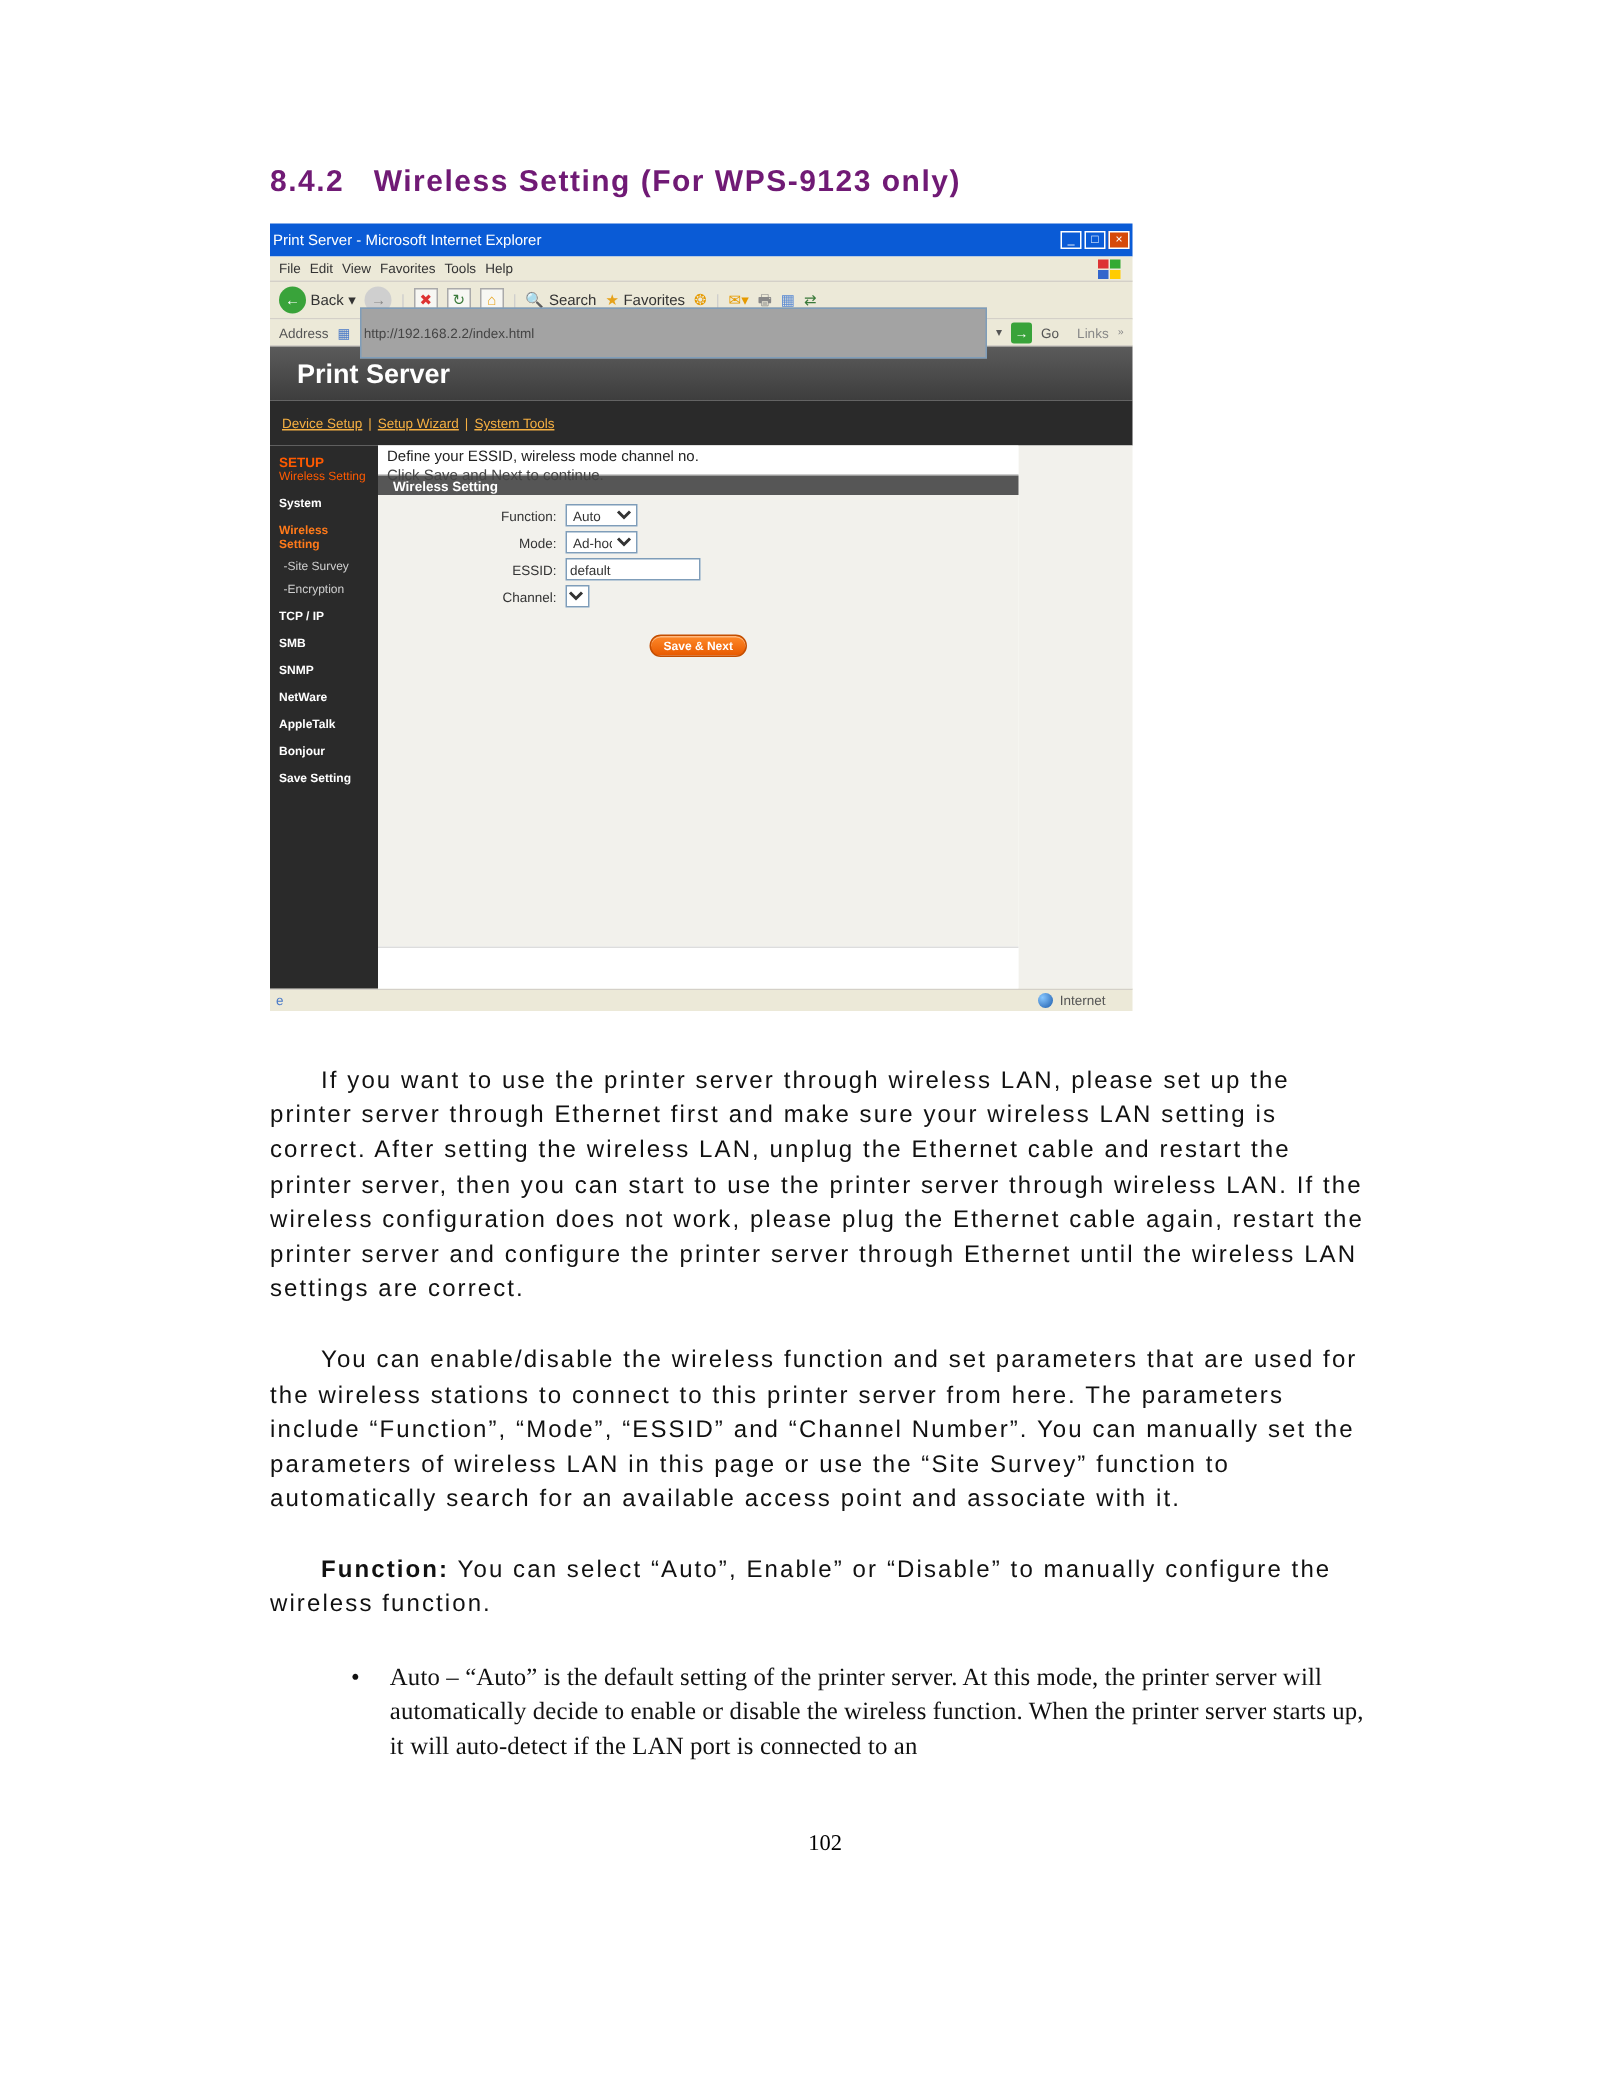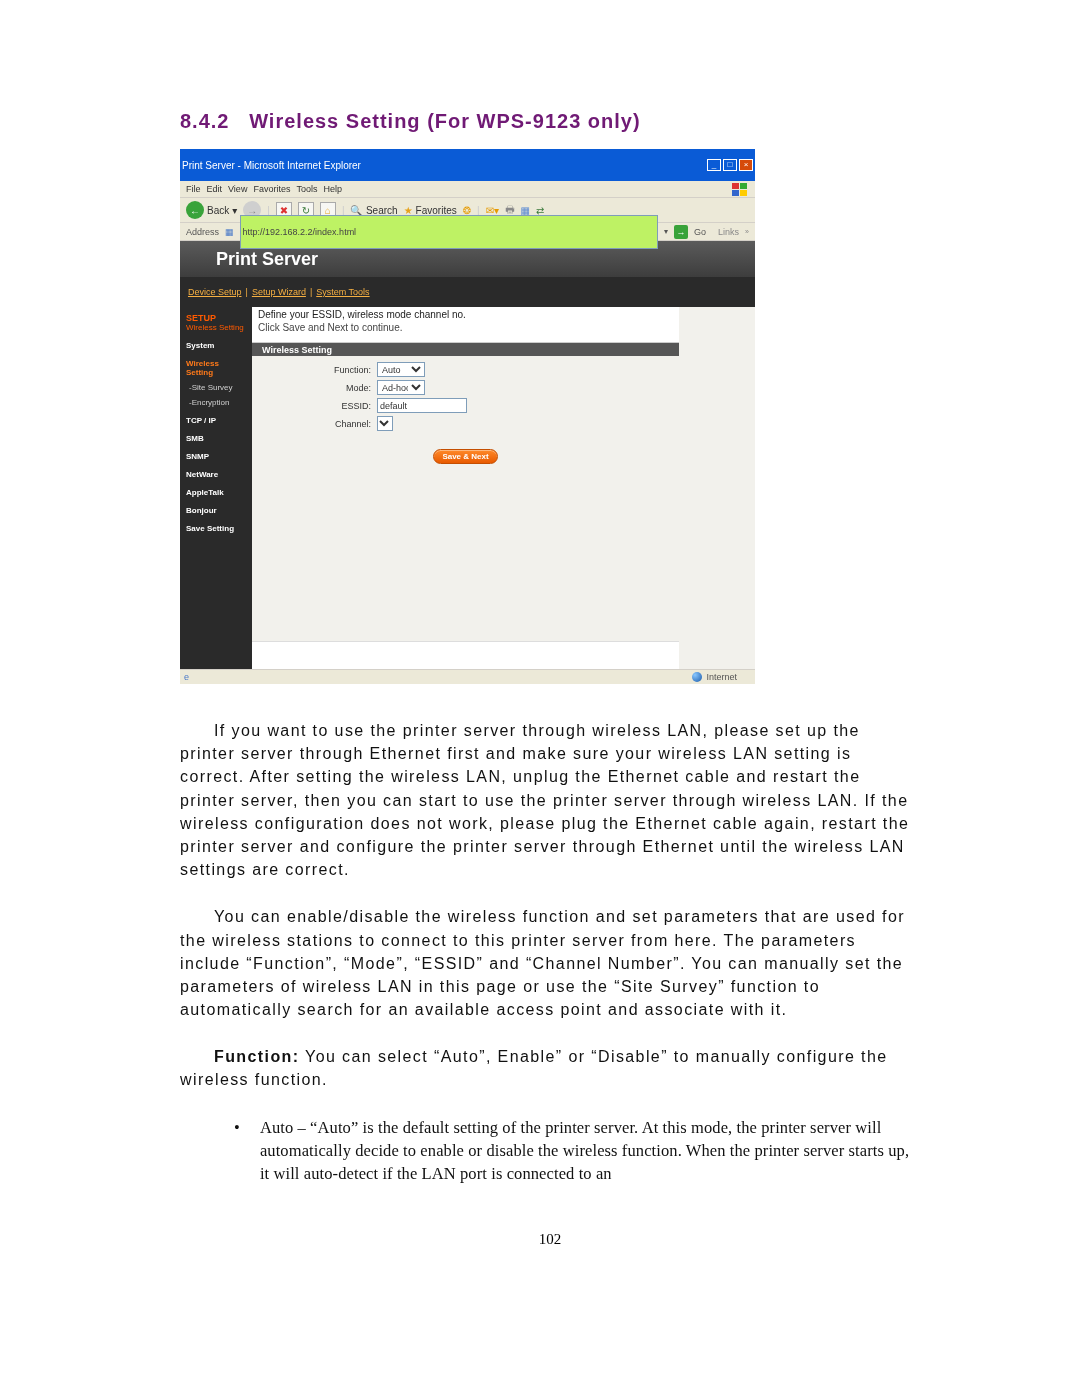--- a/index.html
+++ b/index.html
@@ -1,46 +1,46 @@
 <!DOCTYPE html>
 <html><head>
 <meta charset="utf-8">
 <style>
   * { box-sizing: border-box; margin: 0; padding: 0; }
   body { font-family: "Times New Roman", serif; background: #fff; width: 1080px; margin: 0 auto; }
   .page { padding: 110px 160px 40px 180px; }
   .section-title { font-family: Arial, Helvetica, sans-serif; font-weight: bold; font-size: 20px; letter-spacing: 1px; margin-bottom: 16px; color: #701a75; }
   .screenshot { margin: 0 0 35px 0; width: 575px; border: 0; }
-  .ss-titlebar { background: #0a5bd6; color: #fff; height: 32px; display: flex; align-items: center; justify-content: space-between; padding: 0 2px; font-family: Tahoma, sans-serif; font-size: 10px; }
+  .ss-titlebar { background: #0a5bd6; color: #fff; height: 22px; display: flex; align-items: center; justify-content: space-between; padding: 0 2px; font-family: Tahoma, sans-serif; font-size: 10px; }
   .ss-titlebar .win-buttons { display:flex; gap:2px;}
   .ss-titlebar .win-btn { width:14px; height:12px; display:flex; align-items:center; justify-content:center; border:1px solid #fff; font-size:8px; line-height:1; color:#fff;}
   .ss-titlebar .win-btn.close { background:#d64a0a; }
   .ss-menubar { background:#ece9d8; height:16px; display:flex; align-items:center; gap:6px; padding:0 6px; font-family:Tahoma,sans-serif; font-size:9px; color:#333; }
   .ss-menubar .win-logo { margin-left:auto; width:18px; height:14px; display:flex; flex-wrap:wrap; }
   .ss-menubar .win-logo span { width:7px; height:6px; margin:0.5px;}
   .ss-toolbar { background:#ece9d8; height:26px; display:flex; align-items:center; gap:6px; padding:0 6px; font-family:Tahoma,sans-serif; font-size:10px; color:#333; border-top:1px solid #d4d0c8; border-bottom:1px solid #d4d0c8; }
   .tb-iconbtn { display:flex; align-items:center; gap:3px;}
   .tb-circ { width:18px; height:18px; border-radius:50%; display:flex; align-items:center; justify-content:center; color:#fff; font-size:10px;}
   .tb-sq { width:16px; height:16px; border:1px solid #aaa; display:flex; align-items:center; justify-content:center; font-size:10px; background:#f7f7f3;}
   .ss-addrbar { background:#ece9d8; height:18px; display:flex; align-items:center; gap:6px; padding:0 6px; font-family:Tahoma,sans-serif; font-size:9px; color:#555; border-bottom:1px solid #d4d0c8;}
-  .ss-addrbar input { flex:1; height:14px; font-size:9px; border:1px solid #7f9db9; padding:16px 2px; background:#bef264; color:#444;}
+  .ss-addrbar input { flex:1; height:14px; font-size:9px; border:1px solid #7f9db9; padding:16px 2px; background:#a3a3a3; color:#444;}
   .addr-go { width:14px; height:14px; background:#39a33a; border-radius:2px; display:flex; align-items:center; justify-content:center; color:#fff; font-size:9px;}
   .ss-body { display:flex; height:362px; position:relative; }
-  .ss-banner { height:36px; background:linear-gradient(#5b5b5b,#3d3d3d); color:#fff; display:flex; align-items:center; padding-left:36px; font-family:Arial,sans-serif; font-size:18px; font-weight:bold; }
+  .ss-banner { height:36px; background:linear-gradient(#5b5b5b,#3d3d3d); color:#fff; display:flex; align-items:center; padding-left:18px; font-family:Arial,sans-serif; font-size:18px; font-weight:bold; }
   .ss-tabrow { height:30px; background:#2a2a2a; padding-left:8px; display:flex; gap:4px; font-family:Arial,sans-serif; font-size:9px; align-items:center; }
   .ss-tabrow a { color:#f6b042; text-decoration:underline;}
   .ss-tabrow .sep { color:#f6b042; }
   .ss-leftnav { width:72px; background:#2a2a2a; font-family:Arial,sans-serif; font-size:8px; padding:6px 6px; }
   .ss-leftnav .hdr { color:#ff5a00; font-weight:bold; font-size:9px; }
   .ss-leftnav .hdr2 { color:#ff5a00; font-size:8px; margin-bottom:8px;}
   .ss-leftnav .item { color:#fff; font-weight:bold; margin-top:9px; }
   .ss-leftnav .sub { color:#d0d0d0; margin-top:6px; padding-left:3px;}
   .ss-leftnav .item.active { color:#ff7a1a; }
   .ss-content { flex:1; background:#f2f1ec; position:relative; font-family:Arial,sans-serif; }
-  .ss-content-top { background:#fff; height:36px; border-bottom:1px solid #ccc; padding:2px 6px; font-size:10px; color:#222;}
+  .ss-content-top { background:#fff; height:20px; border-bottom:1px solid #ccc; padding:2px 6px; font-size:10px; color:#222;}
   .ss-content-top .line2 { margin-top:2px; color:#444;}
   .ss-section-bar { background:#565656; color:#fff; font-weight:bold; font-size:9px; height:13px; padding:2px 10px;}
   .ss-form { padding:6px 20px; font-size:9px; color:#333;}
   .ss-form-row { display:flex; align-items:center; margin-bottom:3px;}
   .ss-form-row label { width:105px; text-align:right; padding-right:6px;}
   .ss-form-row select, .ss-form-row input { height:15px; font-size:9px; border:1px solid #7f9db9; background:#fff; color:#333;}
   .ss-form-row select { width:48px;}
   .ss-form-row input.wide { width:90px; padding:0 2px;}
   .ss-form-row select.small { width:16px;}
   .ss-save-btn { display:block; margin:18px auto 0; background:linear-gradient(#ff8a2a,#e85a00); border:1px solid #c44e00; border-radius:10px; color:#fff; font-size:8px; font-weight:bold; padding:2px 8px; box-shadow:inset 0 1px 0 rgba(255,255,255,.4);}

